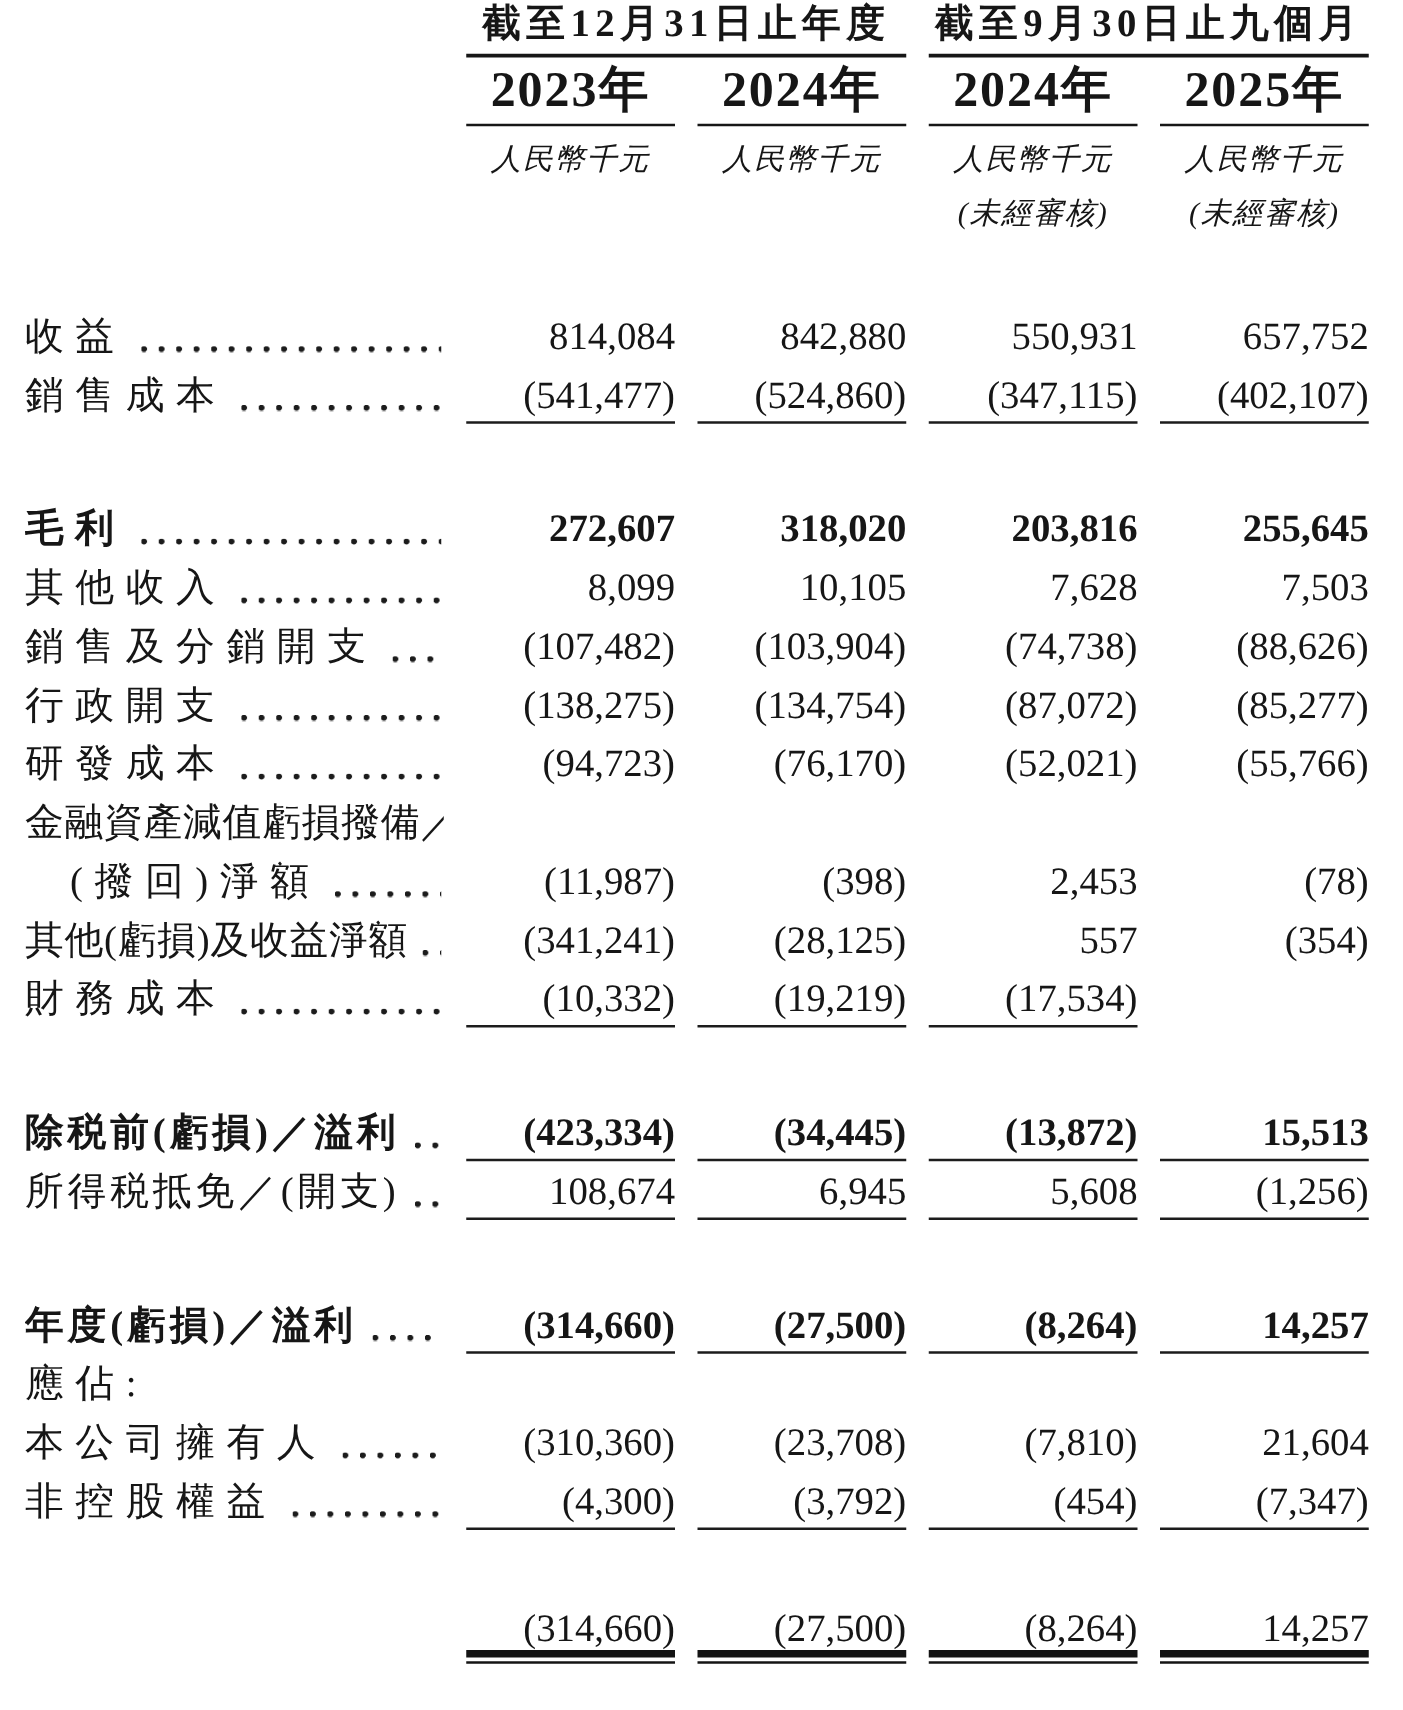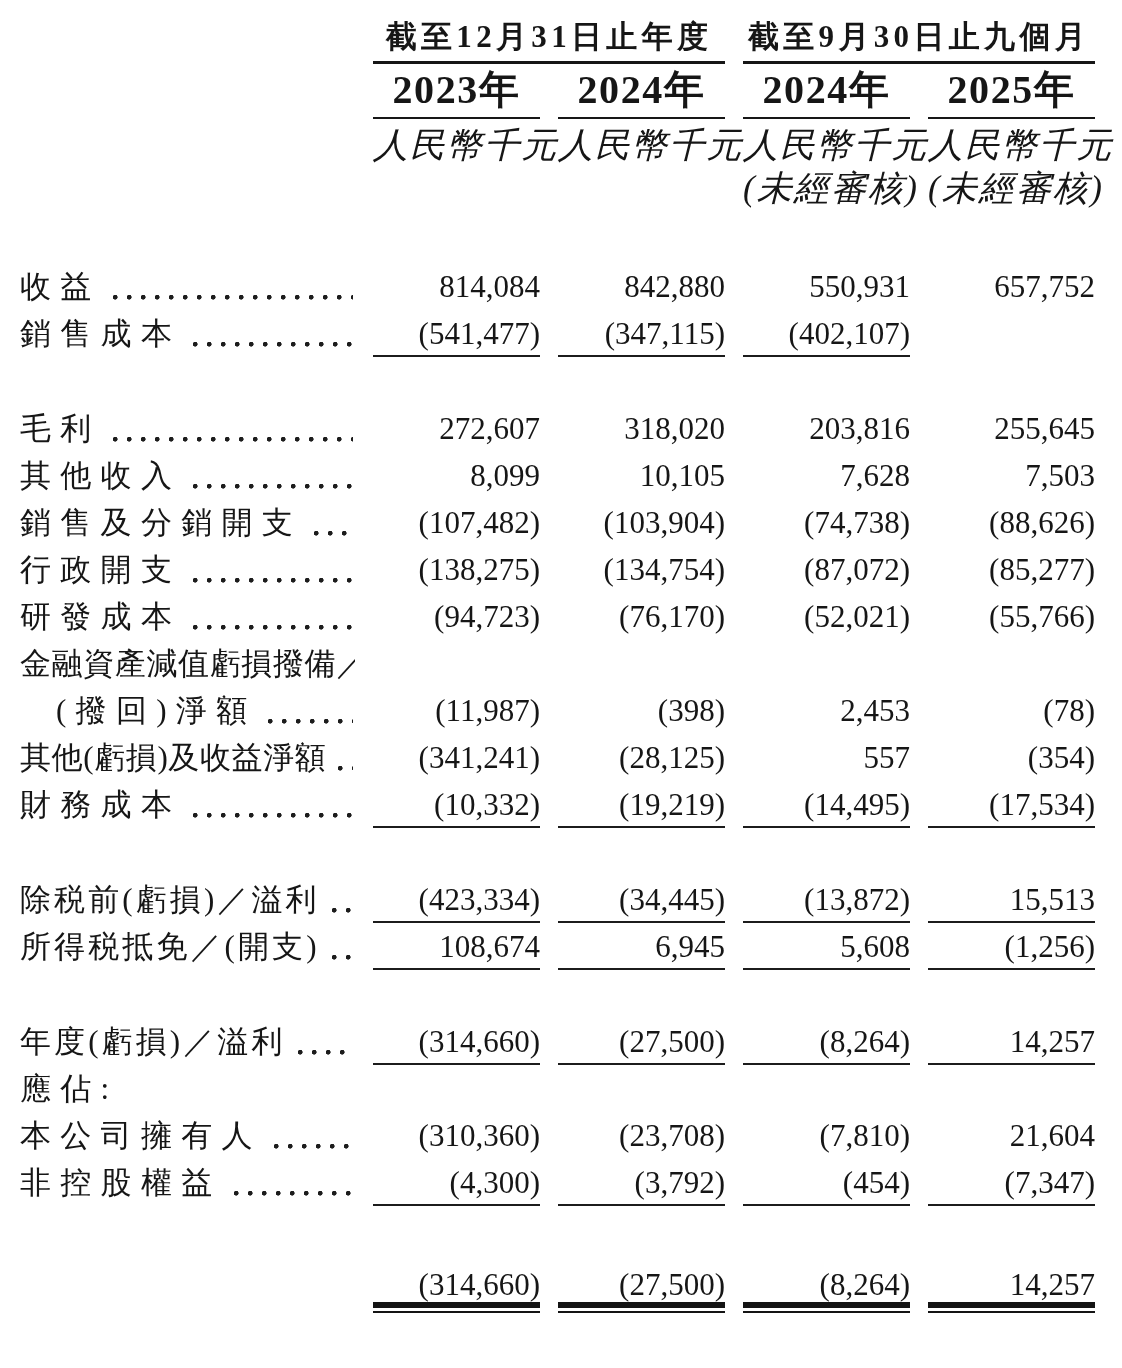--- a/index.html
+++ b/index.html
@@ -5,21 +5,21 @@
   * { box-sizing: border-box; margin: 0; padding: 0; }
   html, body { background: #ffffff; }
   body {
     width: 1122px;
     height: 1368px;
     margin: 0;
     font-family: "Liberation Serif", "DejaVu Serif", serif;
     color: #161616;
     overflow: hidden;
   }
-  .sheet { padding-top: 18px; }
+  .sheet { padding-top: 0; }
 
   
   .grid-row {
     display: grid;
     grid-template-columns: 335px 167px 167px 167px 167px;
     column-gap: 18px;
     padding-left: 20px;
     align-items: end;
   }
 
@@ -45,21 +45,21 @@
     letter-spacing: 0.04em;
     line-height: 36px;
     padding-bottom: 9px;
     border-bottom: 2.5px solid #161616;
     white-space: nowrap;
   }
   .unit-row { margin-top: 7px; }
   .unit-cell, .note-cell {
     text-align: center;
     font-style: italic;
-    font-size: 35px;
+    font-size: 24px;
     letter-spacing: 0.06em;
     line-height: 40px;
     white-space: nowrap;
   }
   .note-row { margin-top: 3px; }
 
   
   .table-body { margin-top: 54px; }
   .body-row { font-size: 31px; line-height: 47px; }
   .body-row .cell { height: 47px; }
@@ -76,21 +76,21 @@
     height: 47px;
     margin-left: 12px;
     margin-right: 2px;
     background-image: radial-gradient(circle at 2.2px 2.2px, #1c1c1c 2.1px, transparent 2.7px);
     background-size: 14px 5px;
     background-repeat: repeat-x;
     background-position: 0 calc(100% - 10px);
   }
 
   .val { text-align: right; white-space: nowrap; }
-  .bold .row-label-text, .bold .val { font-weight: 400; }
+  .bold .row-label-text, .bold .val { font-weight: 700; margin-top: 12px; }
 
   .rule-single { border-bottom: 2.5px solid #1c1c1c; }
   .rule-double { position: relative; border-bottom: 6px solid #141414; }
   .rule-double::after {
     content: "";
     position: absolute;
     left: 0; right: 0;
     bottom: -11px;
     border-top: 2px solid #141414;
   }
@@ -143,20 +143,21 @@
         <div class="cell val">842,880</div>
         <div class="cell val">550,931</div>
         <div class="cell val">657,752</div>
       </div>
       <div class="grid-row body-row">
     <div class="cell row-label">
       <span class="row-label-text ls-n">銷售成本</span>
     <div class="leader"></div>
         </div>
   <div class="cell val rule-single">(541,477)</div>
+        <div class="cell val rule-single">(524,860)</div>
         <div class="cell val rule-single">(347,115)</div>
         <div class="cell val rule-single">(402,107)</div>
       </div>
       <div class="grid-row body-row bold" style="margin-top: 48px;">
     <div class="cell row-label">
       <span class="row-label-text ls-n">毛利</span>
     <div class="leader"></div>
         </div>
   <div class="cell val">272,607</div>
         <div class="cell val">318,020</div>
@@ -232,21 +233,20 @@
         <div class="cell val">557</div>
         <div class="cell val">(354)</div>
       </div>
       <div class="grid-row body-row">
     <div class="cell row-label">
       <span class="row-label-text ls-n">財務成本</span>
     <div class="leader"></div>
         </div>
   <div class="cell val rule-single">(10,332)</div>
         <div class="cell val rule-single">(19,219)</div>
-        <div class="cell val rule-single">(14,495)</div>
         <div class="cell val rule-single">(17,534)</div>
       </div>
       <div class="grid-row body-row bold" style="margin-top: 48px;">
     <div class="cell row-label">
       <span class="row-label-text ls-m">除税前(虧損)／溢利</span>
     <div class="leader"></div>
         </div>
   <div class="cell val rule-single">(423,334)</div>
         <div class="cell val rule-single">(34,445)</div>
         <div class="cell val rule-single">(13,872)</div>

